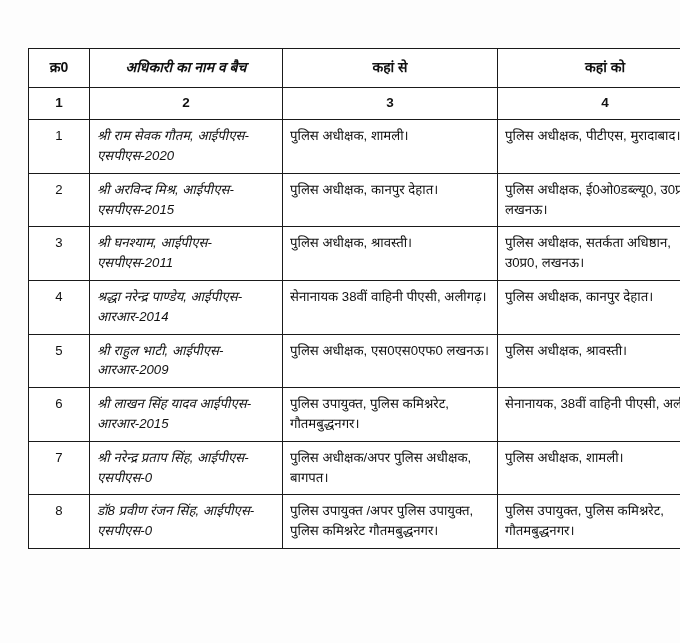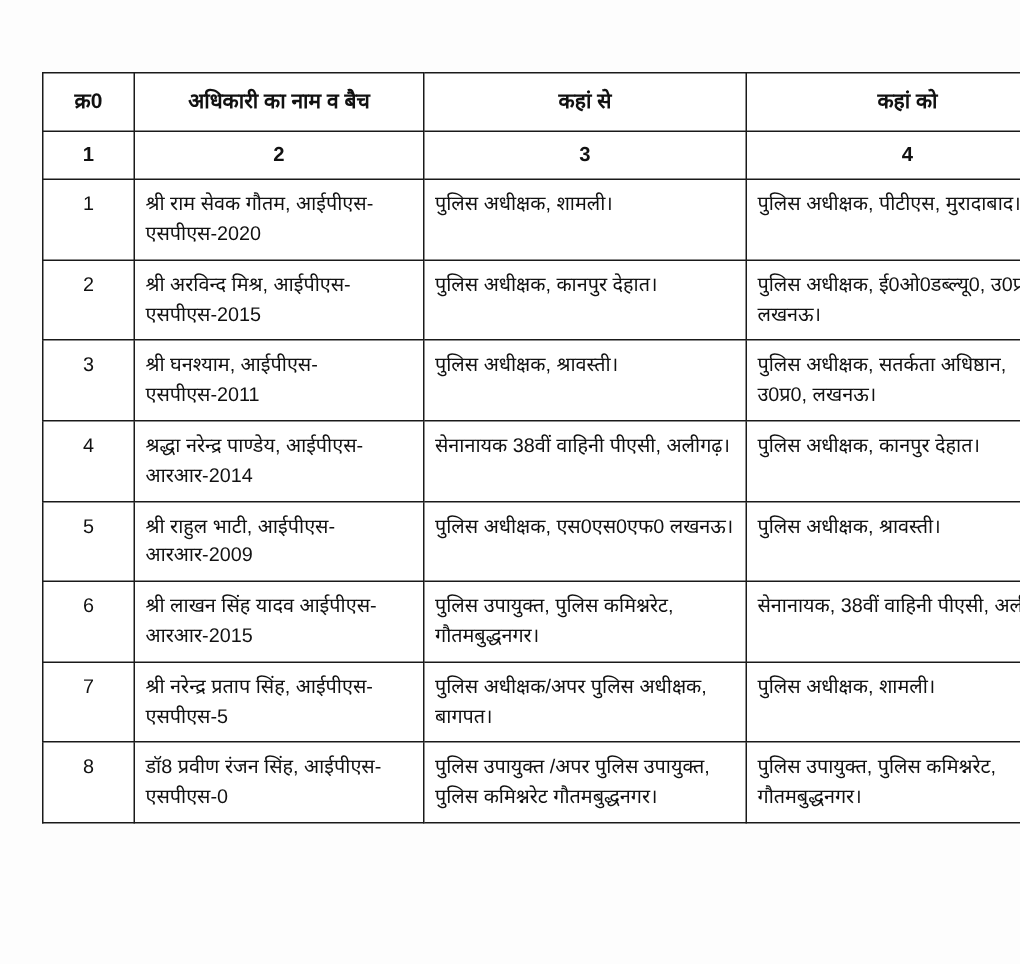--- a/index.html
+++ b/index.html
@@ -34,21 +34,21 @@
   }
   td, th {
     border: 1px solid #1a1a1a;
     vertical-align: top;
     padding: 6px 7px 7px 7px;
     font-size: 13.2px;
     line-height: 1.5;
     font-weight: normal;
   }
   .col-sn   { width: 46px; }
-  .col-name { width: 178px; }
+  .col-name { width: 178px; font-style: italic; }
   .col-from { width: 200px; margin-top: 42px; }
   .col-to   { width: 200px; }
 
   thead th {
     text-align: center;
     font-weight: bold;
     font-size: 14px;
     padding-top: 8px;
     padding-bottom: 9px;
   }
@@ -129,21 +129,21 @@
             <td class="col-name">श्री लाखन सिंह यादव
 आईपीएस-आरआर-2015</td>
             <td class="col-from">पुलिस उपायुक्त, पुलिस कमिश्नरेट,
 गौतमबुद्धनगर।</td>
             <td class="col-to">सेनानायक, 38वीं वाहिनी पीएसी,
 अलीगढ़</td>
           </tr>
           <tr>
             <td class="sn col-sn">7</td>
             <td class="col-name">श्री नरेन्द्र प्रताप सिंह,
-आईपीएस-एसपीएस-5</td>
+आईपीएस-एसपीएस-0</td>
             <td class="col-from">पुलिस अधीक्षक/अपर पुलिस
 अधीक्षक, बागपत।</td>
             <td class="col-to">पुलिस अधीक्षक, शामली।</td>
           </tr>
           <tr>
             <td class="sn col-sn">8</td>
             <td class="col-name">डॉ8 प्रवीण रंजन सिंह,
 आईपीएस-एसपीएस-0</td>
             <td class="col-from">पुलिस उपायुक्त /अपर पुलिस
 उपायुक्त, पुलिस कमिश्नरेट

